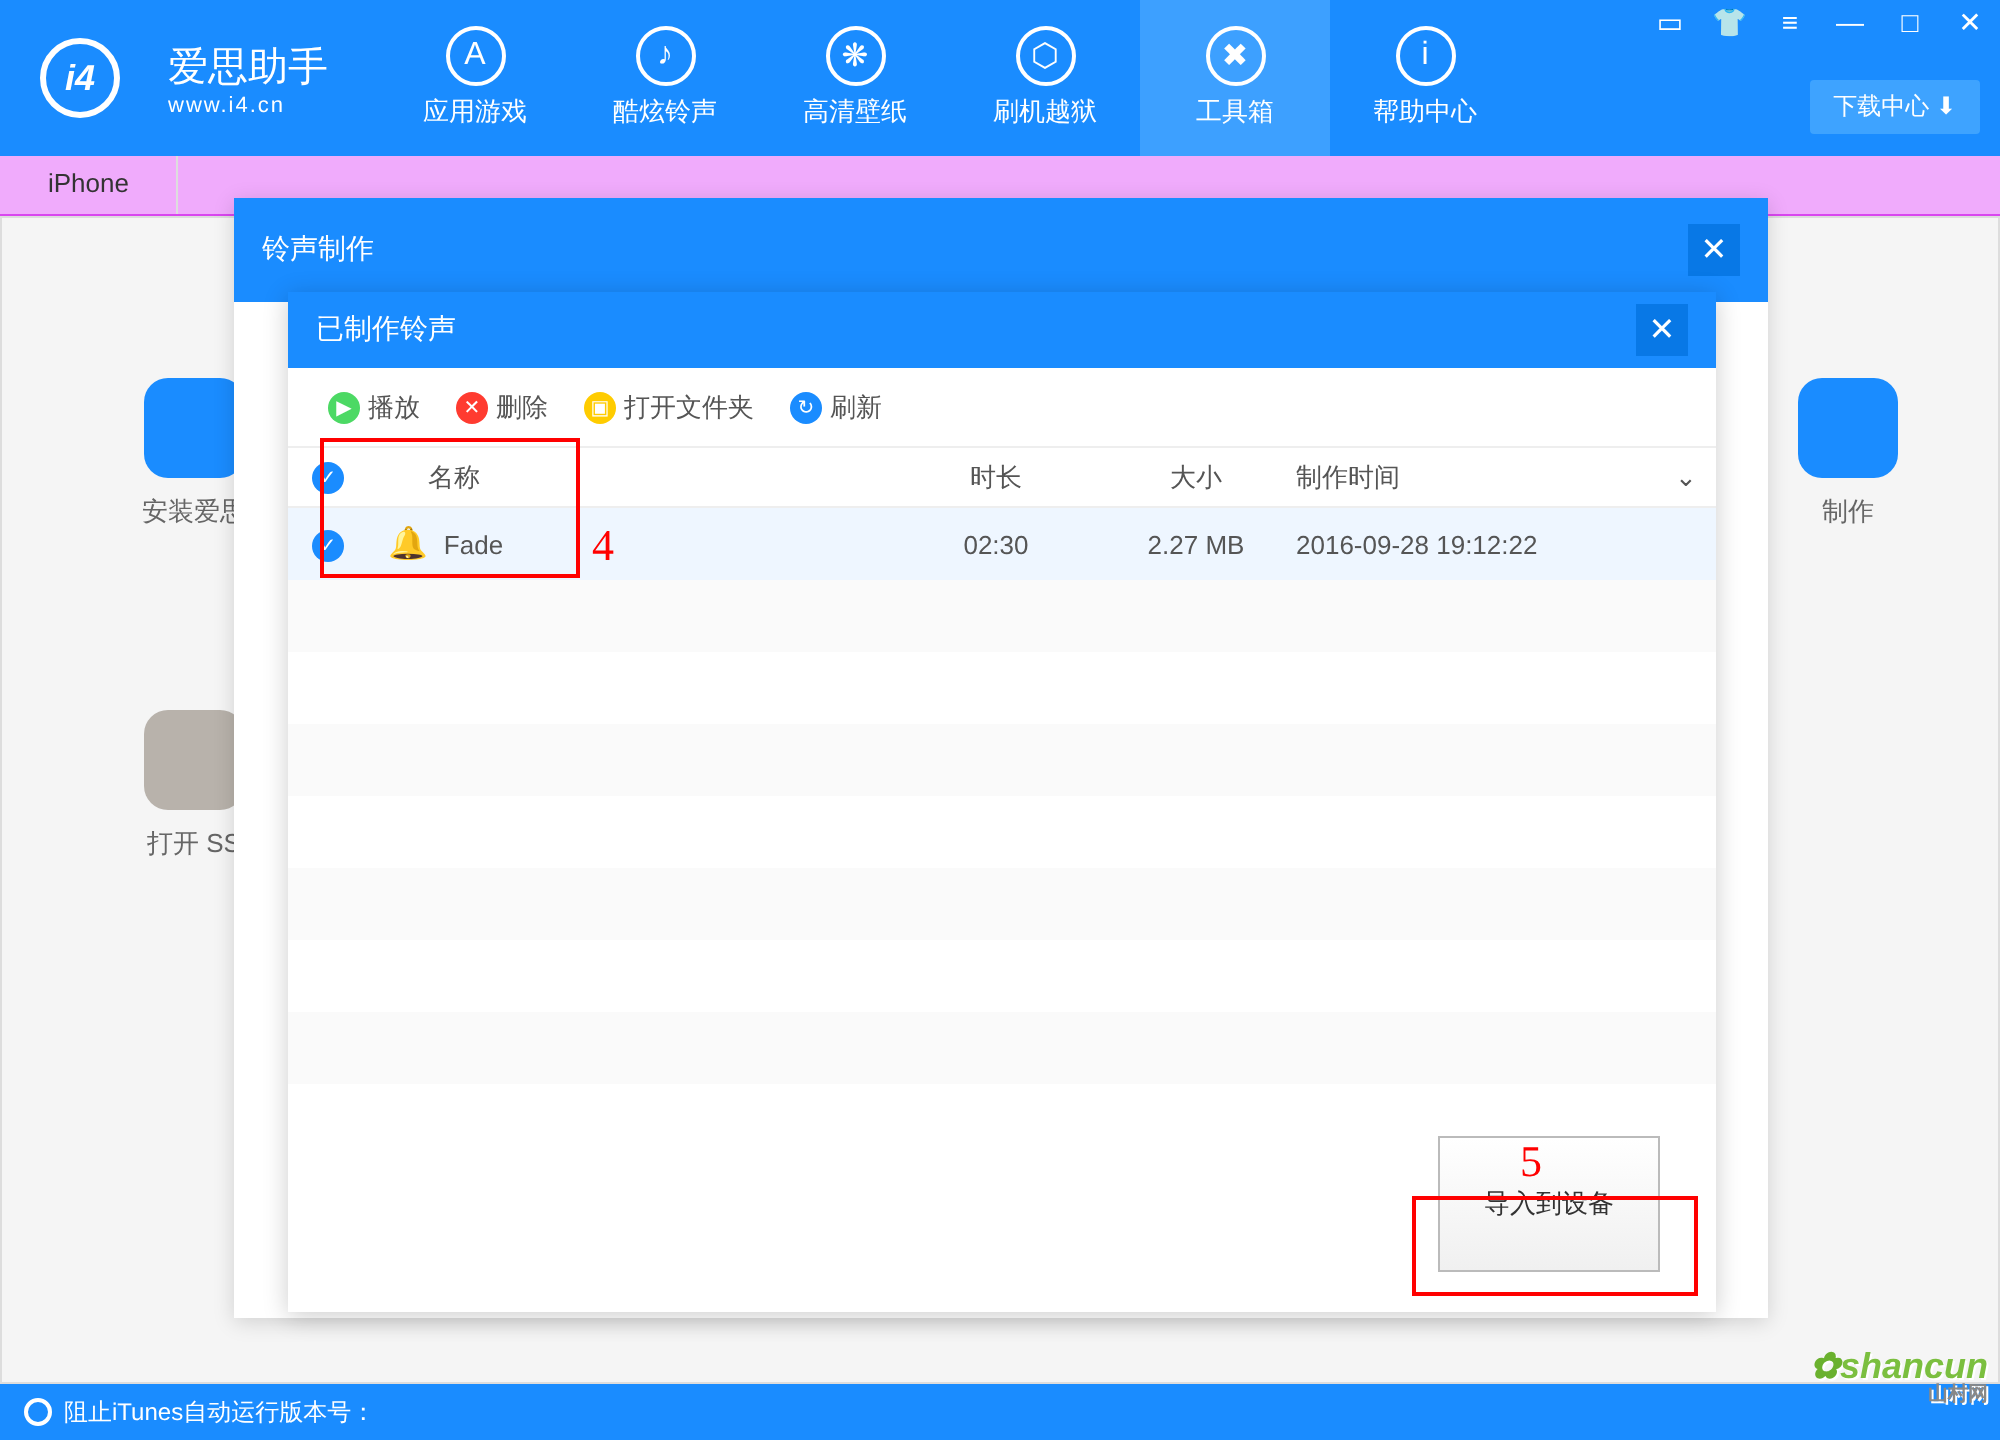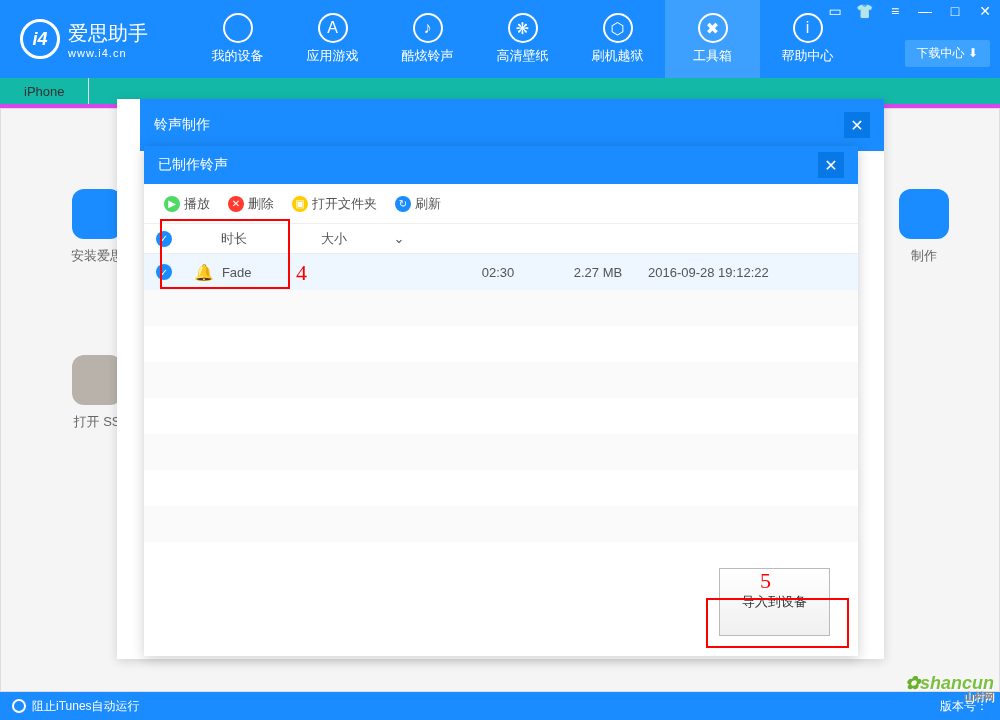--- a/index.html
+++ b/index.html
@@ -1,50 +1,50 @@
 <!DOCTYPE html>
 <html><head>
 <meta charset="utf-8">
 <style>
 * { margin: 0; padding: 0; box-sizing: border-box; font-family: "Microsoft YaHei", sans-serif; }
 body { background: #e8e8e8; width: 1000px; height: 720px; overflow: hidden; position: relative; }
 
 .topbar { background: #1a8cff; height: 78px; display: flex; align-items: center; padding: 0 8px; position: relative; }
 .logo-block { display: flex; align-items: center; margin-left: 12px; width: 170px; }
 .logo-icon { width: 40px; height: 40px; border: 3px solid #fff; border-radius: 50%; display: flex; align-items: center; justify-content: center; color: #fff; font-weight: bold; font-size: 18px; font-style: italic; }
-.logo-text { margin-left: 8px; color: #fff; }
+.logo-text { margin-left: 24px; color: #fff; }
 .logo-text .cn { font-size: 20px; font-weight: 500; }
 .logo-text .en { font-size: 11px; letter-spacing: 1px; }
 
 .nav { display: flex; height: 78px; }
 .nav-item { width: 95px; display: flex; flex-direction: column; align-items: center; justify-content: center; color: #fff; font-size: 13px; cursor: pointer; }
 .nav-item.active { background: #3da0ff; }
 .nav-icon { width: 30px; height: 30px; border: 2px solid #fff; border-radius: 50%; display: flex; align-items: center; justify-content: center; margin-bottom: 4px; font-size: 16px; }
 
 .win-controls { position: absolute; right: 0; top: 0; display: flex; }
 .win-btn { width: 30px; height: 22px; display: flex; align-items: center; justify-content: center; color: #fff; cursor: pointer; font-size: 14px; }
 .dl-center { position: absolute; right: 10px; top: 40px; background: #3ea3ff; color: #fff; padding: 5px 12px; font-size: 12px; border-radius: 2px; }
 
-.subtab { background: #14b8a6; height: 30px; display: flex; border-bottom: 4px solid #d946ef; }
+.subtab { background: #f0abfc; height: 30px; display: flex; border-bottom: 1px solid #d946ef; }
 .subtab-item { padding: 6px 24px; font-size: 13px; color: #333; border-right: 1px solid #ddd; }
 
 .workspace { background: #f5f5f5; position: absolute; top: 108px; bottom: 28px; left: 0; right: 0; border: 1px solid #ddd; }
 
 .side-grid { position: absolute; top: 80px; left: 70px; display: flex; flex-direction: column; gap: 90px; }
 .side-item { display: flex; flex-direction: column; align-items: center; font-size: 13px; color: #666; }
 .side-ico { width: 50px; height: 50px; border-radius: 12px; margin-bottom: 8px; }
 .ico-blue { background: #1a8cff; }
 .ico-red { background: #ff6b5c; }
 .ico-gray { background: #b8b2ab; }
 
 .side-grid-r { position: absolute; top: 80px; right: 50px; display: flex; flex-direction: column; gap: 90px; }
 .ico-green { background: #4cd964; }
 
 .modal1 { position: absolute; top: 99px; left: 117px; width: 767px; height: 560px; background: #fff; box-shadow: 0 2px 10px rgba(0,0,0,0.15); }
-.modal1-header { background: #1a8cff; height: 52px; color: #fff; display: flex; align-items: center; padding: 0 14px; font-size: 14px; justify-content: space-between; margin-left: 23px; }
+.modal1-header { background: #1a8cff; height: 52px; color: #fff; display: flex; align-items: center; padding: 0 14px; font-size: 14px; justify-content: space-between; }
 .close-x { width: 26px; height: 26px; background: #0878e6; display: flex; align-items: center; justify-content: center; cursor: pointer; font-size: 16px; }
 
 .modal2 { position: absolute; top: 146px; left: 144px; width: 714px; height: 510px; background: #fff; box-shadow: 0 2px 12px rgba(0,0,0,0.2); }
 .modal2-header { background: #1a8cff; height: 38px; color: #fff; display: flex; align-items: center; justify-content: space-between; padding: 0 14px; font-size: 14px; }
 
 .toolbar { height: 40px; display: flex; align-items: center; gap: 18px; padding: 0 20px; font-size: 13px; color: #555; border-bottom: 1px solid #eee; }
 .tb-btn { display: flex; align-items: center; gap: 4px; cursor: pointer; }
 .dot { width: 16px; height: 16px; border-radius: 50%; display: inline-flex; align-items: center; justify-content: center; color: #fff; font-size: 10px; }
 .dot-g { background: #4cd964; }
 .dot-r { background: #ff3b30; }
@@ -67,45 +67,41 @@
 .stripe:nth-child(even) { background: #fff; }
 
 .footer-btn { position: absolute; bottom: 20px; right: 28px; }
 .import-btn { border: 1px solid #bbb; background: linear-gradient(#fff,#f0f0f0); padding: 24px 22px; font-size: 13px; color: #333; cursor: pointer; }
 
 .redbox1 { position: absolute; top: 219px; left: 160px; width: 130px; height: 70px; border: 2px solid red; pointer-events: none; }
 .note4 { position: absolute; top: 260px; left: 296px; color: red; font-size: 22px; font-family: serif; }
 .redbox2 { position: absolute; top: 598px; left: 706px; width: 143px; height: 50px; border: 2px solid red; pointer-events: none; }
 .note5 { position: absolute; top: 568px; left: 760px; color: red; font-size: 22px; font-family: serif; }
 
-.statusbar { position: absolute; bottom: 0; left: 0; right: 0; height: 28px; background: #1a8cff; color: #fff; display: flex; align-items: center; padding: 0 12px; font-size: 12px; justify-content: space-between; }
+.statusbar { position: absolute; bottom: 0; left: 0; right: 0; height: 28px; background: #1a8cff; color: #fff; display: flex; align-items: center; padding: 0 12px; font-size: 12px; }
 .sb-left { display: flex; align-items: center; gap: 6px; }
 .sb-circle { width: 14px; height: 14px; border: 2px solid #fff; border-radius: 50%; }
 
 .watermark { position: absolute; bottom: 16px; right: 6px; font-size: 18px; color: #7bbf3f; font-weight: bold; text-shadow: 1px 1px 0 #fff; z-index: 999; font-style: italic; }
 .watermark .leaf { color: #6ab12e; }
 .watermark .small { font-size: 10px; color: #888; font-style: normal; display:block; text-align:right; margin-top:-4px;}
 </style>
 </head>
 <body>
 
 <div class="topbar">
   <div class="logo-block">
     <div class="logo-icon">i4</div>
     <div class="logo-text">
       <div class="cn">爱思助手</div>
       <div class="en">www.i4.cn</div>
     </div>
   </div>
   <div class="nav">
     <div class="nav-item">
-        <div class="nav-icon"></div>
-        <span>我的设备</span>
-      </div>
-    <div class="nav-item">
         <div class="nav-icon">A</div>
         <span>应用游戏</span>
       </div>
     <div class="nav-item">
         <div class="nav-icon">♪</div>
         <span>酷炫铃声</span>
       </div>
     <div class="nav-item">
         <div class="nav-icon">❋</div>
         <span>高清壁纸</span>
@@ -182,22 +178,24 @@
         <span class="dot dot-y">▣</span>
         <span>打开文件夹</span>
       </div>
     <div class="tb-btn">
         <span class="dot dot-b">↻</span>
         <span>刷新</span>
       </div>
   </div>
   <div class="thead">
     <div class="th-chk"><span class="chk">✓</span></div>
+    <div class="th-name">名称</div>
     <div class="th-dur">时长</div>
     <div class="th-size">大小</div>
+    <div class="th-time">制作时间</div>
     <div style="width:30px;text-align:center;">⌄</div>
   </div>
   <div class="trow">
     <div class="th-chk"><span class="chk">✓</span></div>
     <div class="th-name" style="display:flex;align-items:center;gap:8px;padding-left:10px;">
       <span class="bell">🔔</span>
       <span>Fade</span>
     </div>
     <div class="th-dur">02:30</div>
     <div class="th-size">2.27 MB</div>

